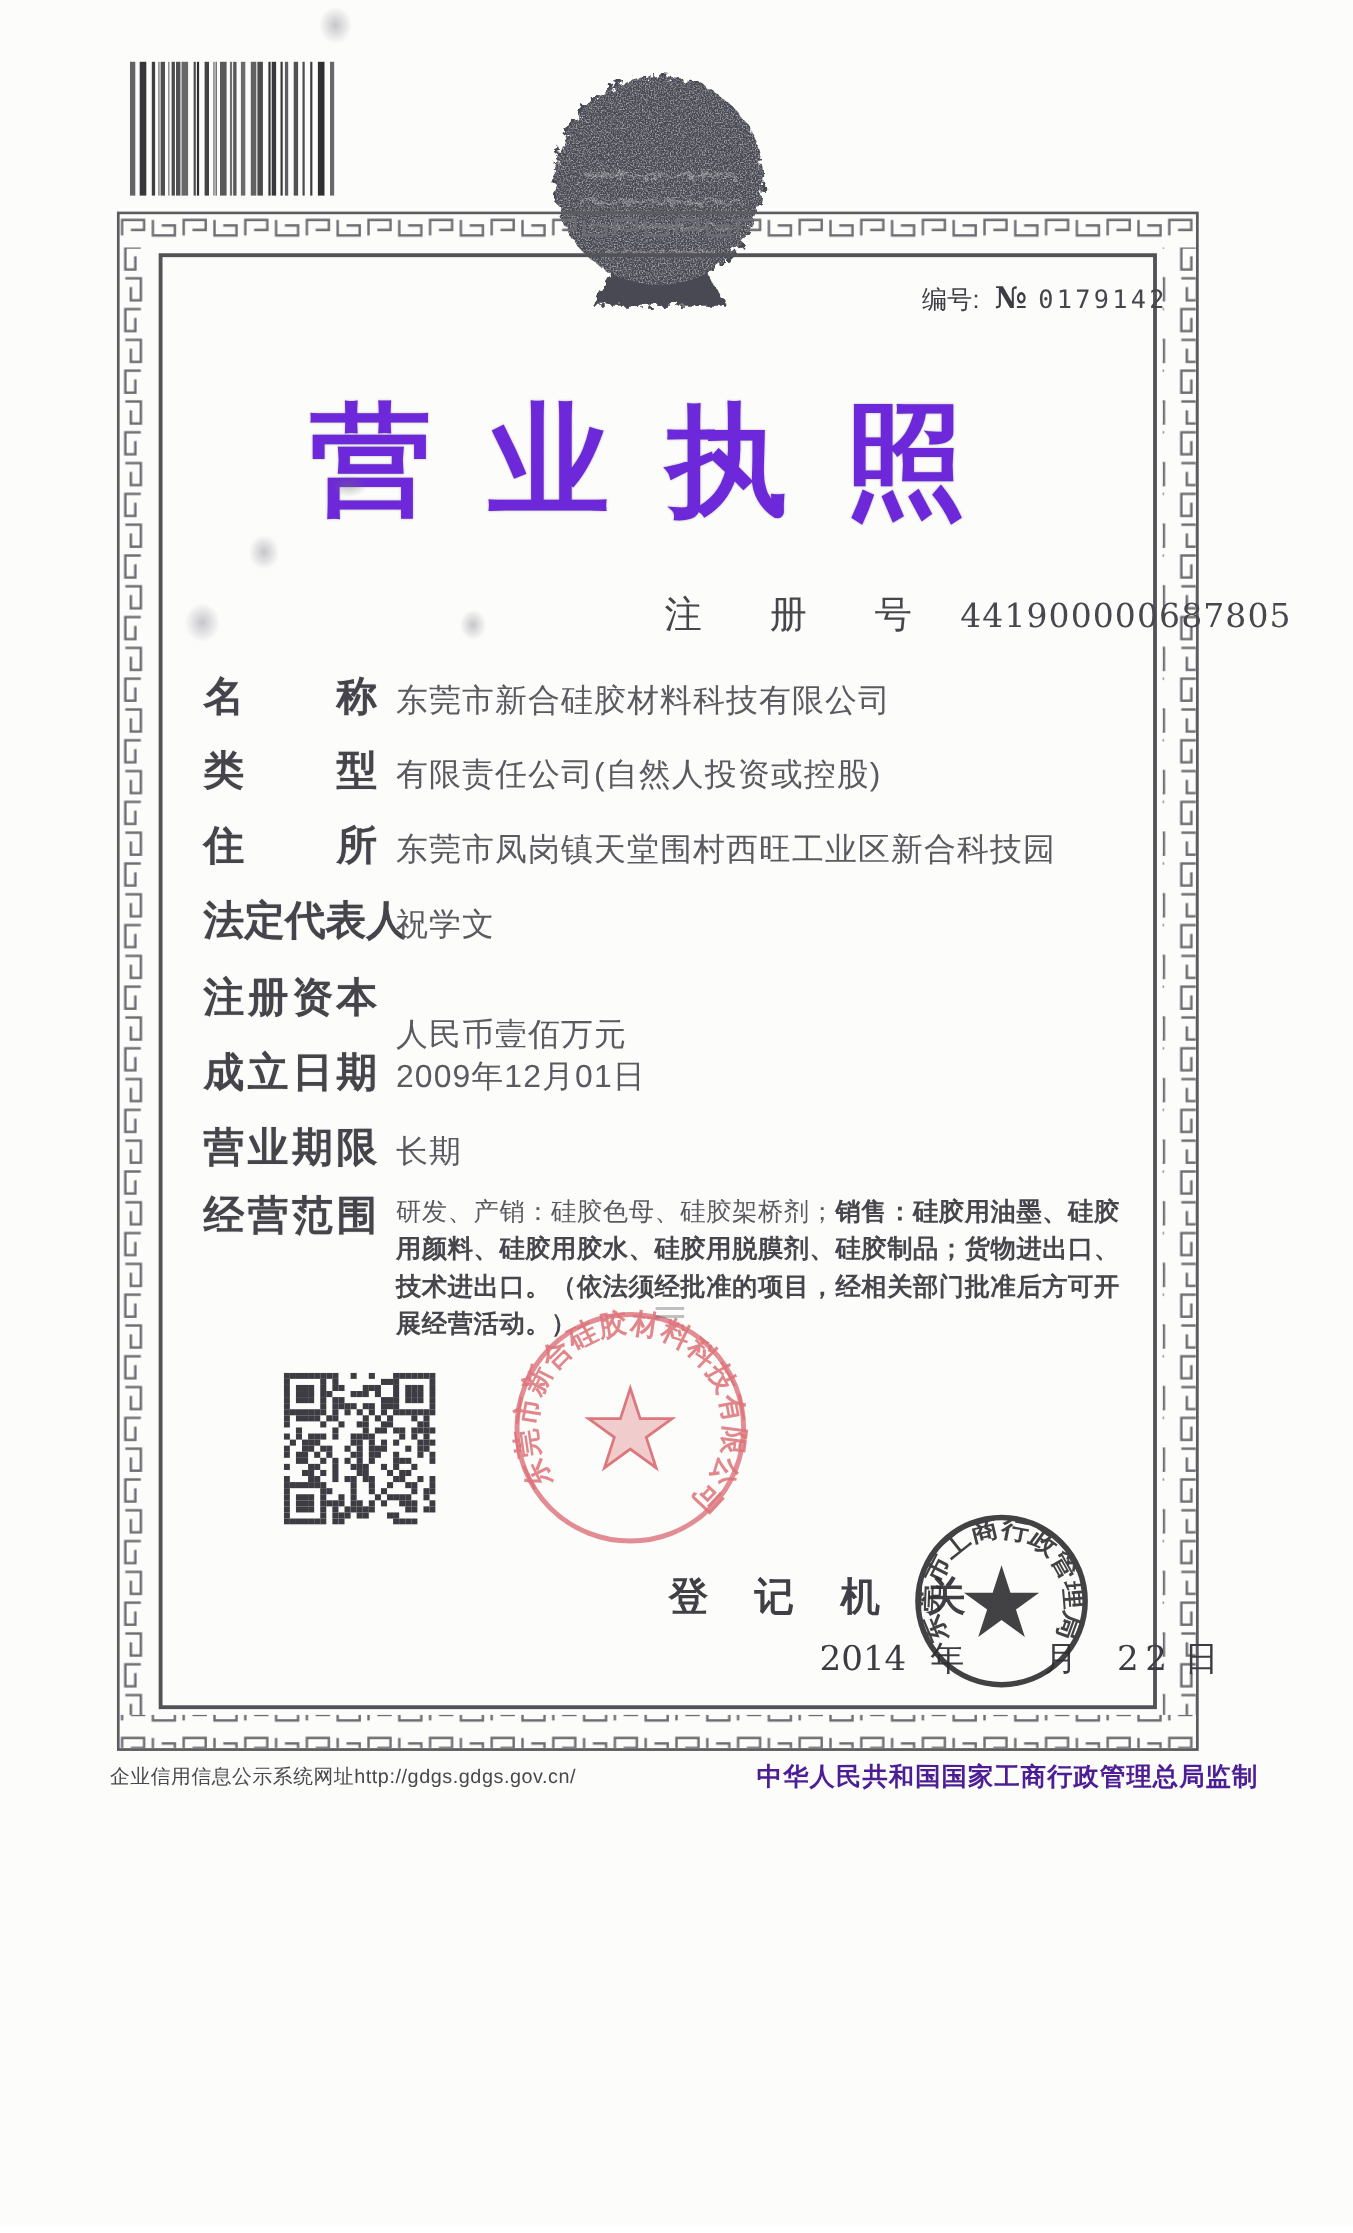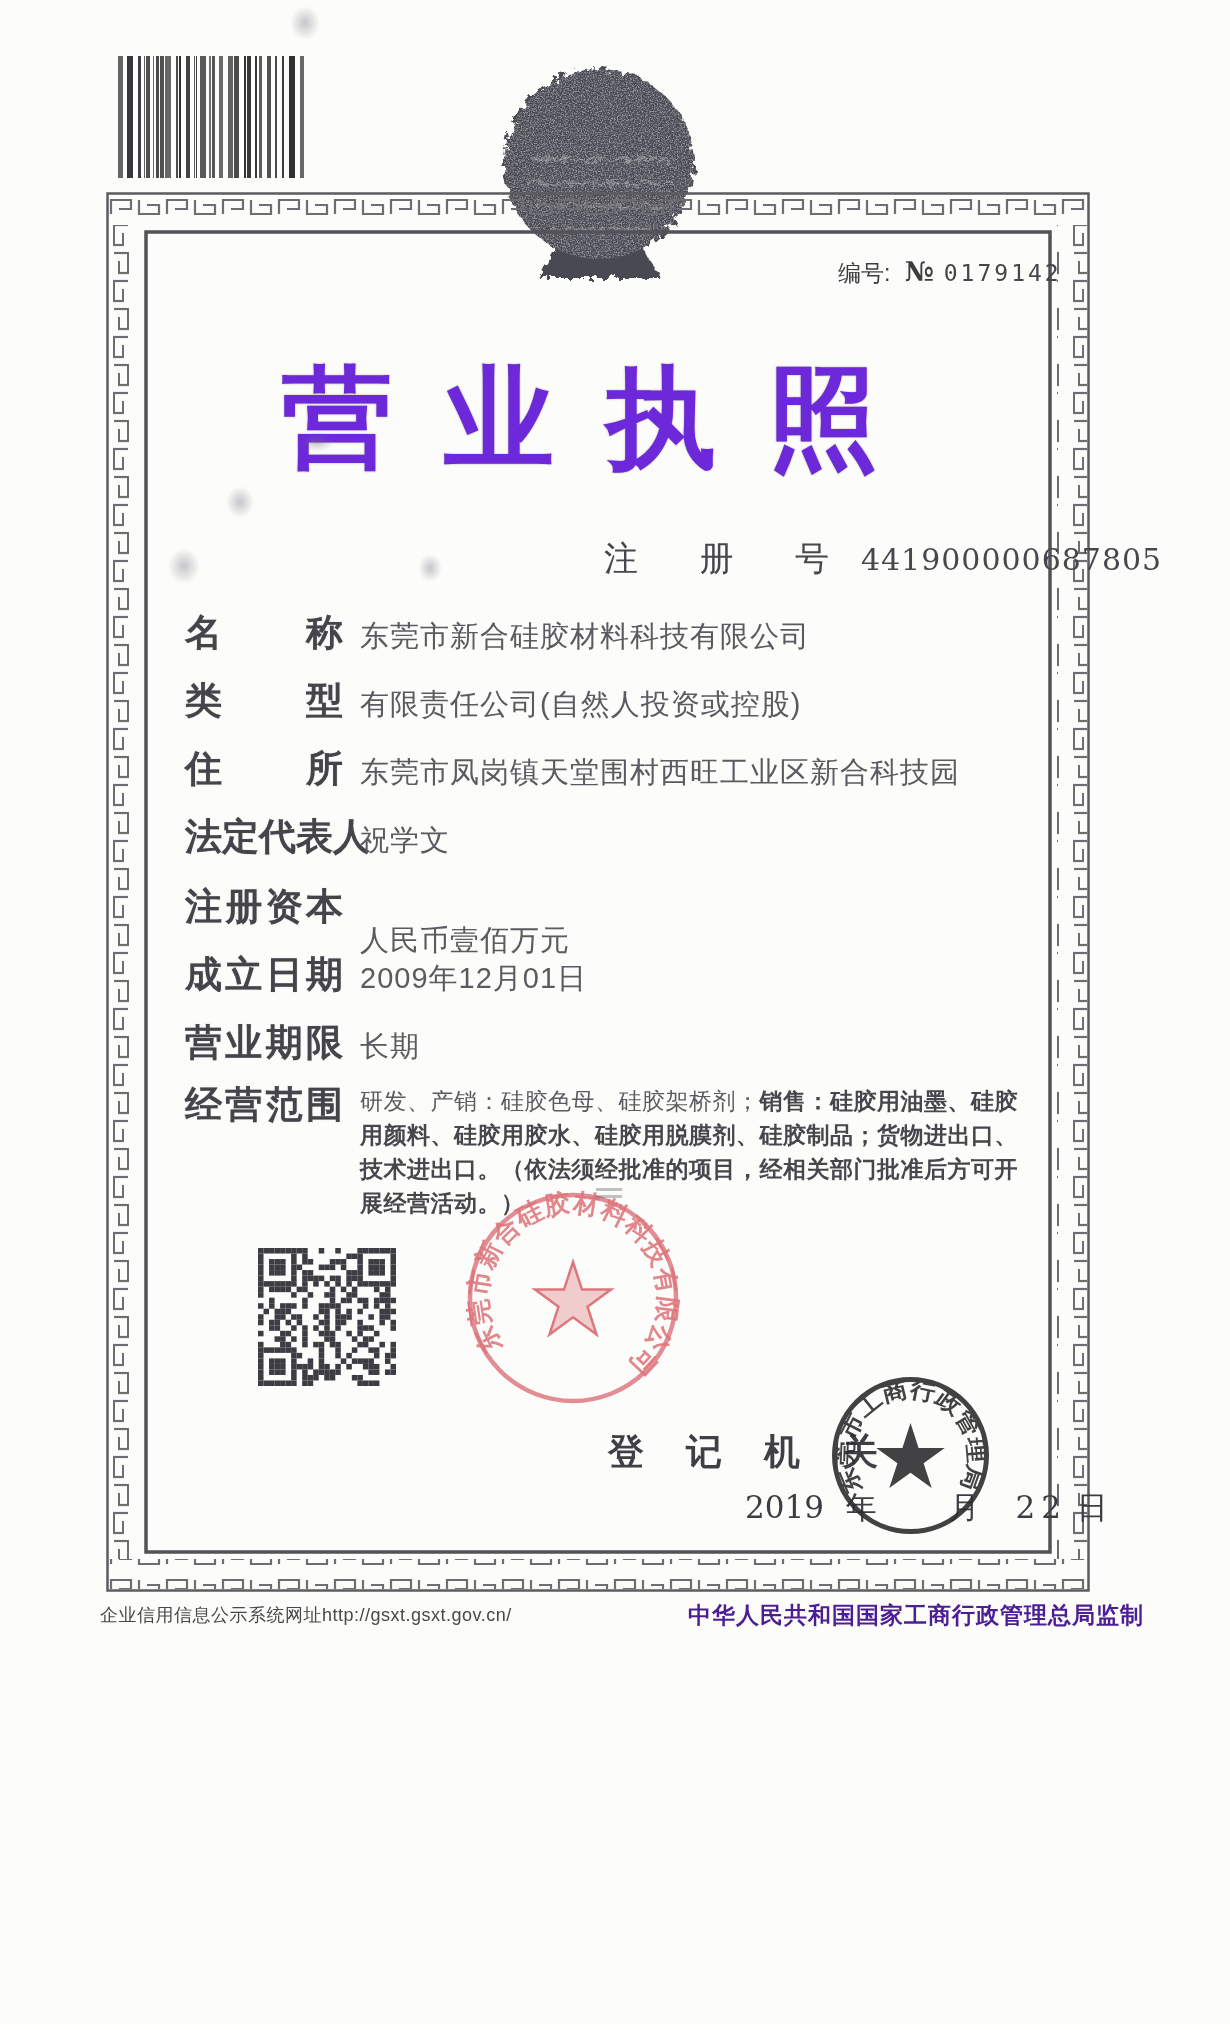--- a/index.html
+++ b/index.html
@@ -20,21 +20,21 @@
   }
 
   
   .serial-row{left:838px;top:256px;font-size:23px;color:#3c3c42;white-space:nowrap;}
   .serial-row .sym{font-family:"DejaVu Serif",serif;font-weight:bold;font-size:27px;margin:0 10px 0 14px;}
   .serial-row .num{font-family:"DejaVu Sans Mono",monospace;font-size:23px;letter-spacing:3px;color:#45454b;}
 
   
   .regno-row{left:604px;top:536px;white-space:nowrap;}
   .regno-row .lbl{font-size:34px;color:#46464c;letter-spacing:26px;}
-  .regno-row .num{font-family:"DejaVu Serif",serif;font-size:30px;letter-spacing:1px;color:#47474d;margin-left:6px;text-align:right;}
+  .regno-row .num{font-family:"DejaVu Serif",serif;font-size:30px;letter-spacing:1px;color:#47474d;margin-left:18px;text-align:right;}
 
   
   .flabel{
     position:absolute;left:185px;width:158px;font-size:37px;font-weight:bold;color:#44444a;
     text-shadow:0 0 1px rgba(68,68,74,.4);
   }
   .spread{display:flex;justify-content:space-between;}
   .fvalue{position:absolute;left:360px;font-size:29px;color:#5a5a61;letter-spacing:1px;white-space:nowrap;}
   .scope{width:660px;font-size:23px;line-height:34px;letter-spacing:.5px;white-space:normal;}
   .scope .p2{color:#46464c;font-weight:bold;}
@@ -524,39 +524,39 @@
     <circle cx="112" cy="112" r="103" fill="none" stroke="#db6b73" stroke-width="4.5" opacity=".85"></circle>
     <path d="M112 76 L121 103.6 L150 103.6 L126.5 120.7 L135.5 148.4 L112 131.3 L88.5 148.4 L97.5 120.7 L74 103.6 L103 103.6 Z" fill="#e39196" fill-opacity=".5" stroke="#d96970" stroke-width="2.5"></path>
     <text font-size="26" fill="#d9646c" opacity=".85" letter-spacing="1" font-family="Liberation Sans, sans-serif" font-weight="bold">
       <textPath href="#sealTextPath" textLength="400" lengthAdjust="spacingAndGlyphs">东莞市新合硅胶材料科技有限公司</textPath>
     </text>
   </svg>
 
   <div class="abs registrar-row">登 记 机 关</div>
 
   <div class="abs date-row">
-    <span>2019</span>
+    <span>2014</span>
     <span style="margin-left:12px;">年</span>
     <span style="margin-left:62px;">月</span>
     <span style="margin-left:26px;letter-spacing:6px;">22</span>
     <span>日</span>
   </div>
 
   <svg class="abs" style="left:828px;top:1373px;" width="165" height="165" viewBox="0 0 165 165" opacity="0.9">
     <defs>
       <path id="authTextPath" d="M35 115.8 A58 58 0 1 1 130 115.8" fill="none"></path>
     </defs>
     <circle cx="82.5" cy="82.5" r="76" fill="none" stroke="#2e2e31" stroke-width="5"></circle>
     <path d="M82.5 50 L90.6 74.9 L116.7 74.9 L95.6 90.2 L103.7 115.1 L82.5 99.8 L61.3 115.1 L69.4 90.2 L48.3 74.9 L74.4 74.9 Z" fill="#2e2e31"></path>
     <text font-size="22" fill="#2e2e31" font-family="Liberation Sans, sans-serif" font-weight="bold">
       <textPath href="#authTextPath" textLength="250" lengthAdjust="spacingAndGlyphs">东莞市工商行政管理局</textPath>
     </text>
   </svg>
 
-  <div class="abs footer-left">企业信用信息公示系统网址http://gsxt.gsxt.gov.cn/</div>
+  <div class="abs footer-left">企业信用信息公示系统网址http://gdgs.gdgs.gov.cn/</div>
   <div class="abs footer-right">中华人民共和国国家工商行政管理总局监制</div>
 
   <div class="smudge" style="left:290px;top:6px;width:30px;height:34px;"></div>
   <div class="smudge" style="left:226px;top:486px;width:28px;height:32px;"></div>
   <div class="smudge" style="left:168px;top:548px;width:32px;height:36px;"></div>
   <div class="smudge" style="left:418px;top:554px;width:24px;height:28px;"></div>
   <div class="smudge" style="left:300px;top:432px;width:34px;height:20px;"></div>
   <div class="smudge lines" style="left:596px;top:1188px;width:26px;height:12px;opacity:.6;"></div>
 
 </div>

